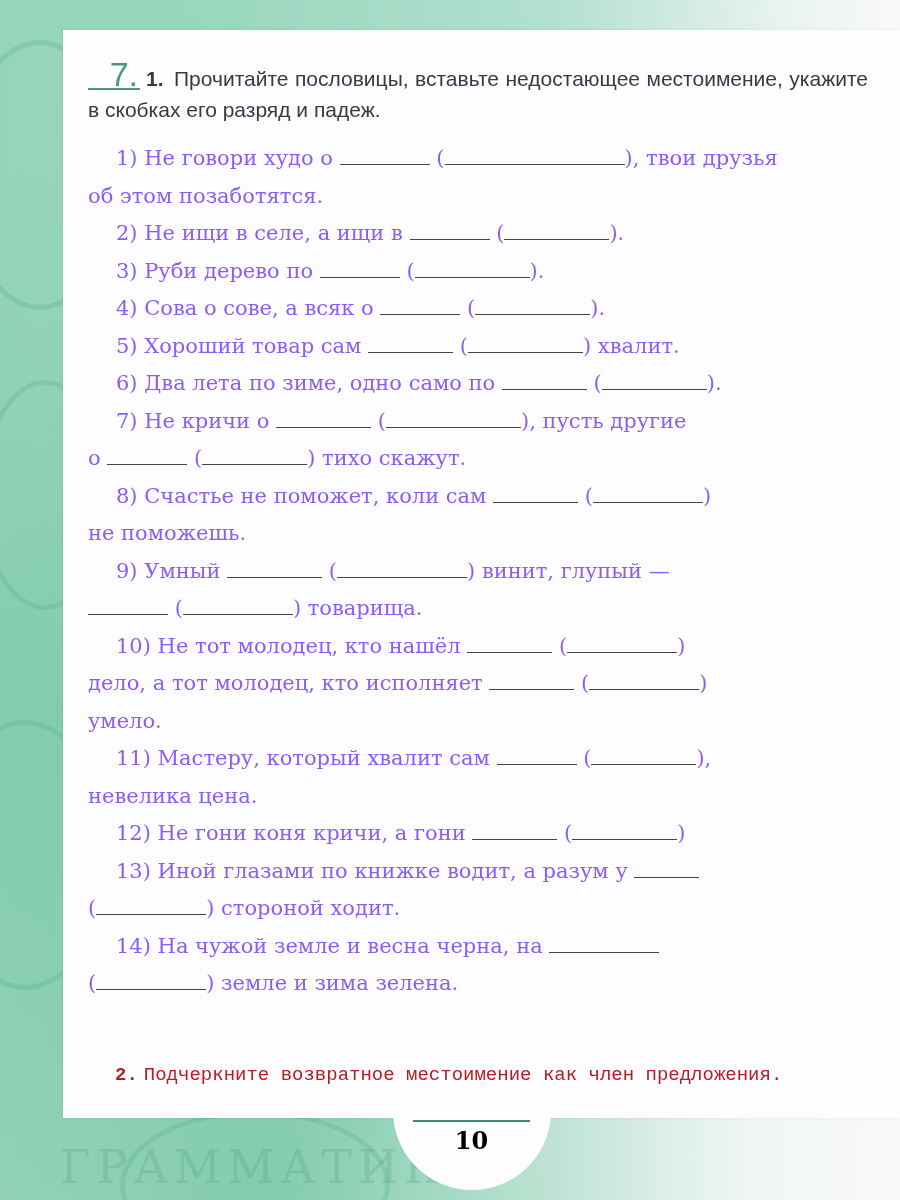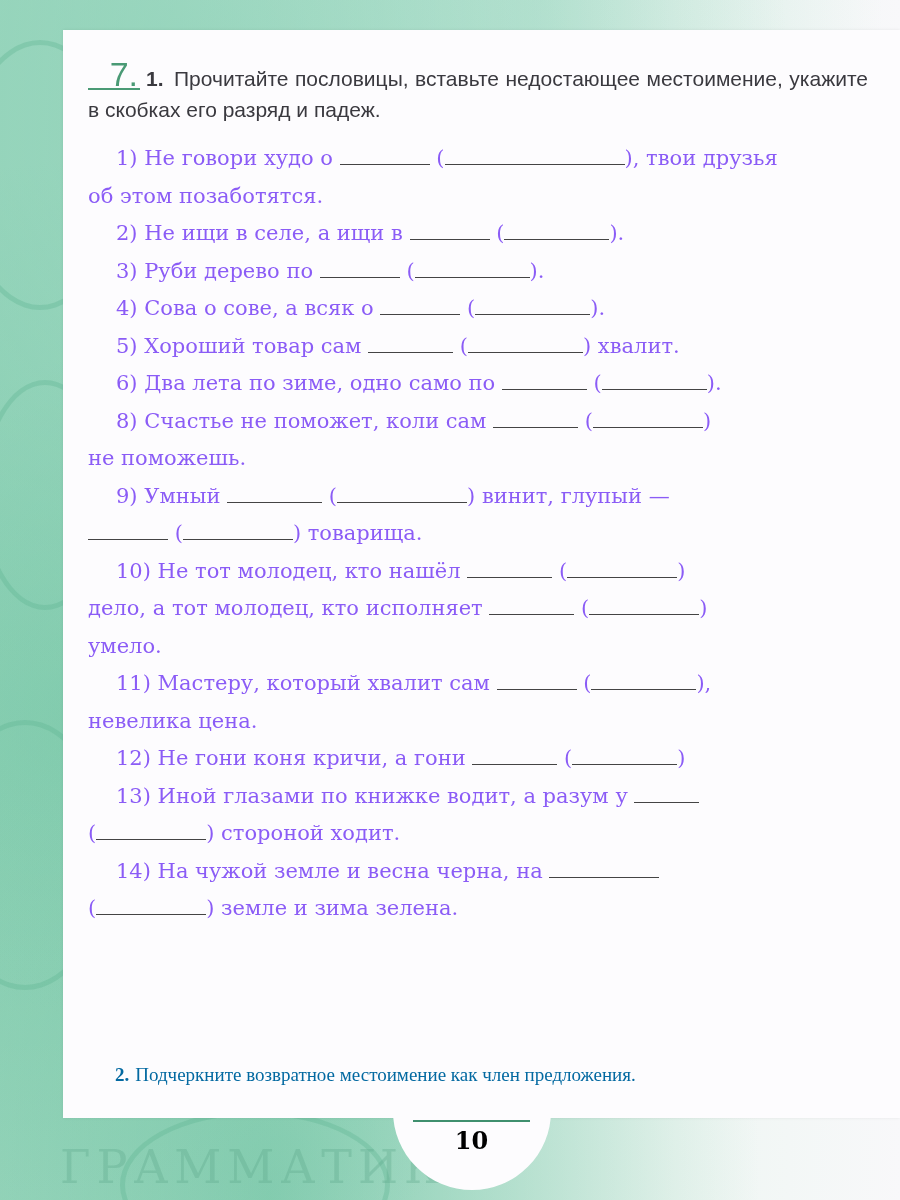--- a/index.html
+++ b/index.html
@@ -56,21 +56,21 @@
   .items { position: absolute; left: 88px; top: 140px; width: 765px; }
   .item {
     font-family: "DejaVu Serif", serif; font-size: 21px; line-height: 37.5px;
     color: #8b5cf6; text-align: justify;
   }
   .item .ln { white-space: nowrap; }
   .ind { display: inline-block; width: 28px; }
   .blank { display: inline-block; border-bottom: 1.5px solid #444; height: 18px; vertical-align: baseline; }
   .task2 {
     position: absolute; left: 115px; top: 1064px;
-    font-family: Liberation Serif, serif; font-size: 19px; color: #0369a1;
+    font-family: Liberation Mono, monospace; font-size: 19px; color: #b91c1c;
   }
   .task2 b { margin-right: 6px; }
 </style>
 </head>
 <body>
 
 <div class="bg-green"></div>
 <div class="swirl" style="left:-40px;top:40px;width:150px;height:260px;"></div>
 <div class="swirl" style="left:-20px;top:380px;width:120px;height:220px;"></div>
 <div class="swirl" style="left:-60px;top:720px;width:160px;height:260px;"></div>
@@ -101,20 +101,24 @@
     <div class="item">
       <div class="ln"><span class="ind"></span><span>4) </span><span>Сова о сове, а всяк о </span><span class="blank" style="width: 80px;"></span><span> (</span><span class="blank" style="width: 115px;"></span><span>).</span></div>
     </div>
     <div class="item">
       <div class="ln"><span class="ind"></span><span>5) </span><span>Хороший товар сам </span><span class="blank" style="width: 85px;"></span><span> (</span><span class="blank" style="width: 115px;"></span><span>) хвалит.</span></div>
     </div>
     <div class="item">
       <div class="ln"><span class="ind"></span><span>6) </span><span>Два лета по зиме, одно само по </span><span class="blank" style="width: 85px;"></span><span> (</span><span class="blank" style="width: 105px;"></span><span>).</span></div>
     </div>
     <div class="item">
+      <div class="ln"><span class="ind"></span><span>7) </span><span>Не кричи о </span><span class="blank" style="width: 95px;"></span><span> (</span><span class="blank" style="width: 135px;"></span><span>), пусть другие</span></div>
+      <div class="ln"><span>о </span><span class="blank" style="width: 80px;"></span><span> (</span><span class="blank" style="width: 105px;"></span><span>) тихо скажут.</span></div>
+    </div>
+    <div class="item">
       <div class="ln"><span class="ind"></span><span>8) </span><span>Счастье не поможет, коли сам </span><span class="blank" style="width: 85px;"></span><span> (</span><span class="blank" style="width: 110px;"></span><span>)</span></div>
       <div class="ln"><span>не поможешь.</span></div>
     </div>
     <div class="item">
       <div class="ln"><span class="ind"></span><span>9) </span><span>Умный </span><span class="blank" style="width: 95px;"></span><span> (</span><span class="blank" style="width: 130px;"></span><span>) винит, глупый —</span></div>
       <div class="ln"><span class="blank" style="width: 80px;"></span><span> (</span><span class="blank" style="width: 110px;"></span><span>) товарища.</span></div>
     </div>
     <div class="item">
       <div class="ln"><span class="ind"></span><span>10) </span><span>Не тот молодец, кто нашёл </span><span class="blank" style="width: 85px;"></span><span> (</span><span class="blank" style="width: 110px;"></span><span>)</span></div>
       <div class="ln"><span>дело, а тот молодец, кто исполняет </span><span class="blank" style="width: 85px;"></span><span> (</span><span class="blank" style="width: 110px;"></span><span>)</span></div>

